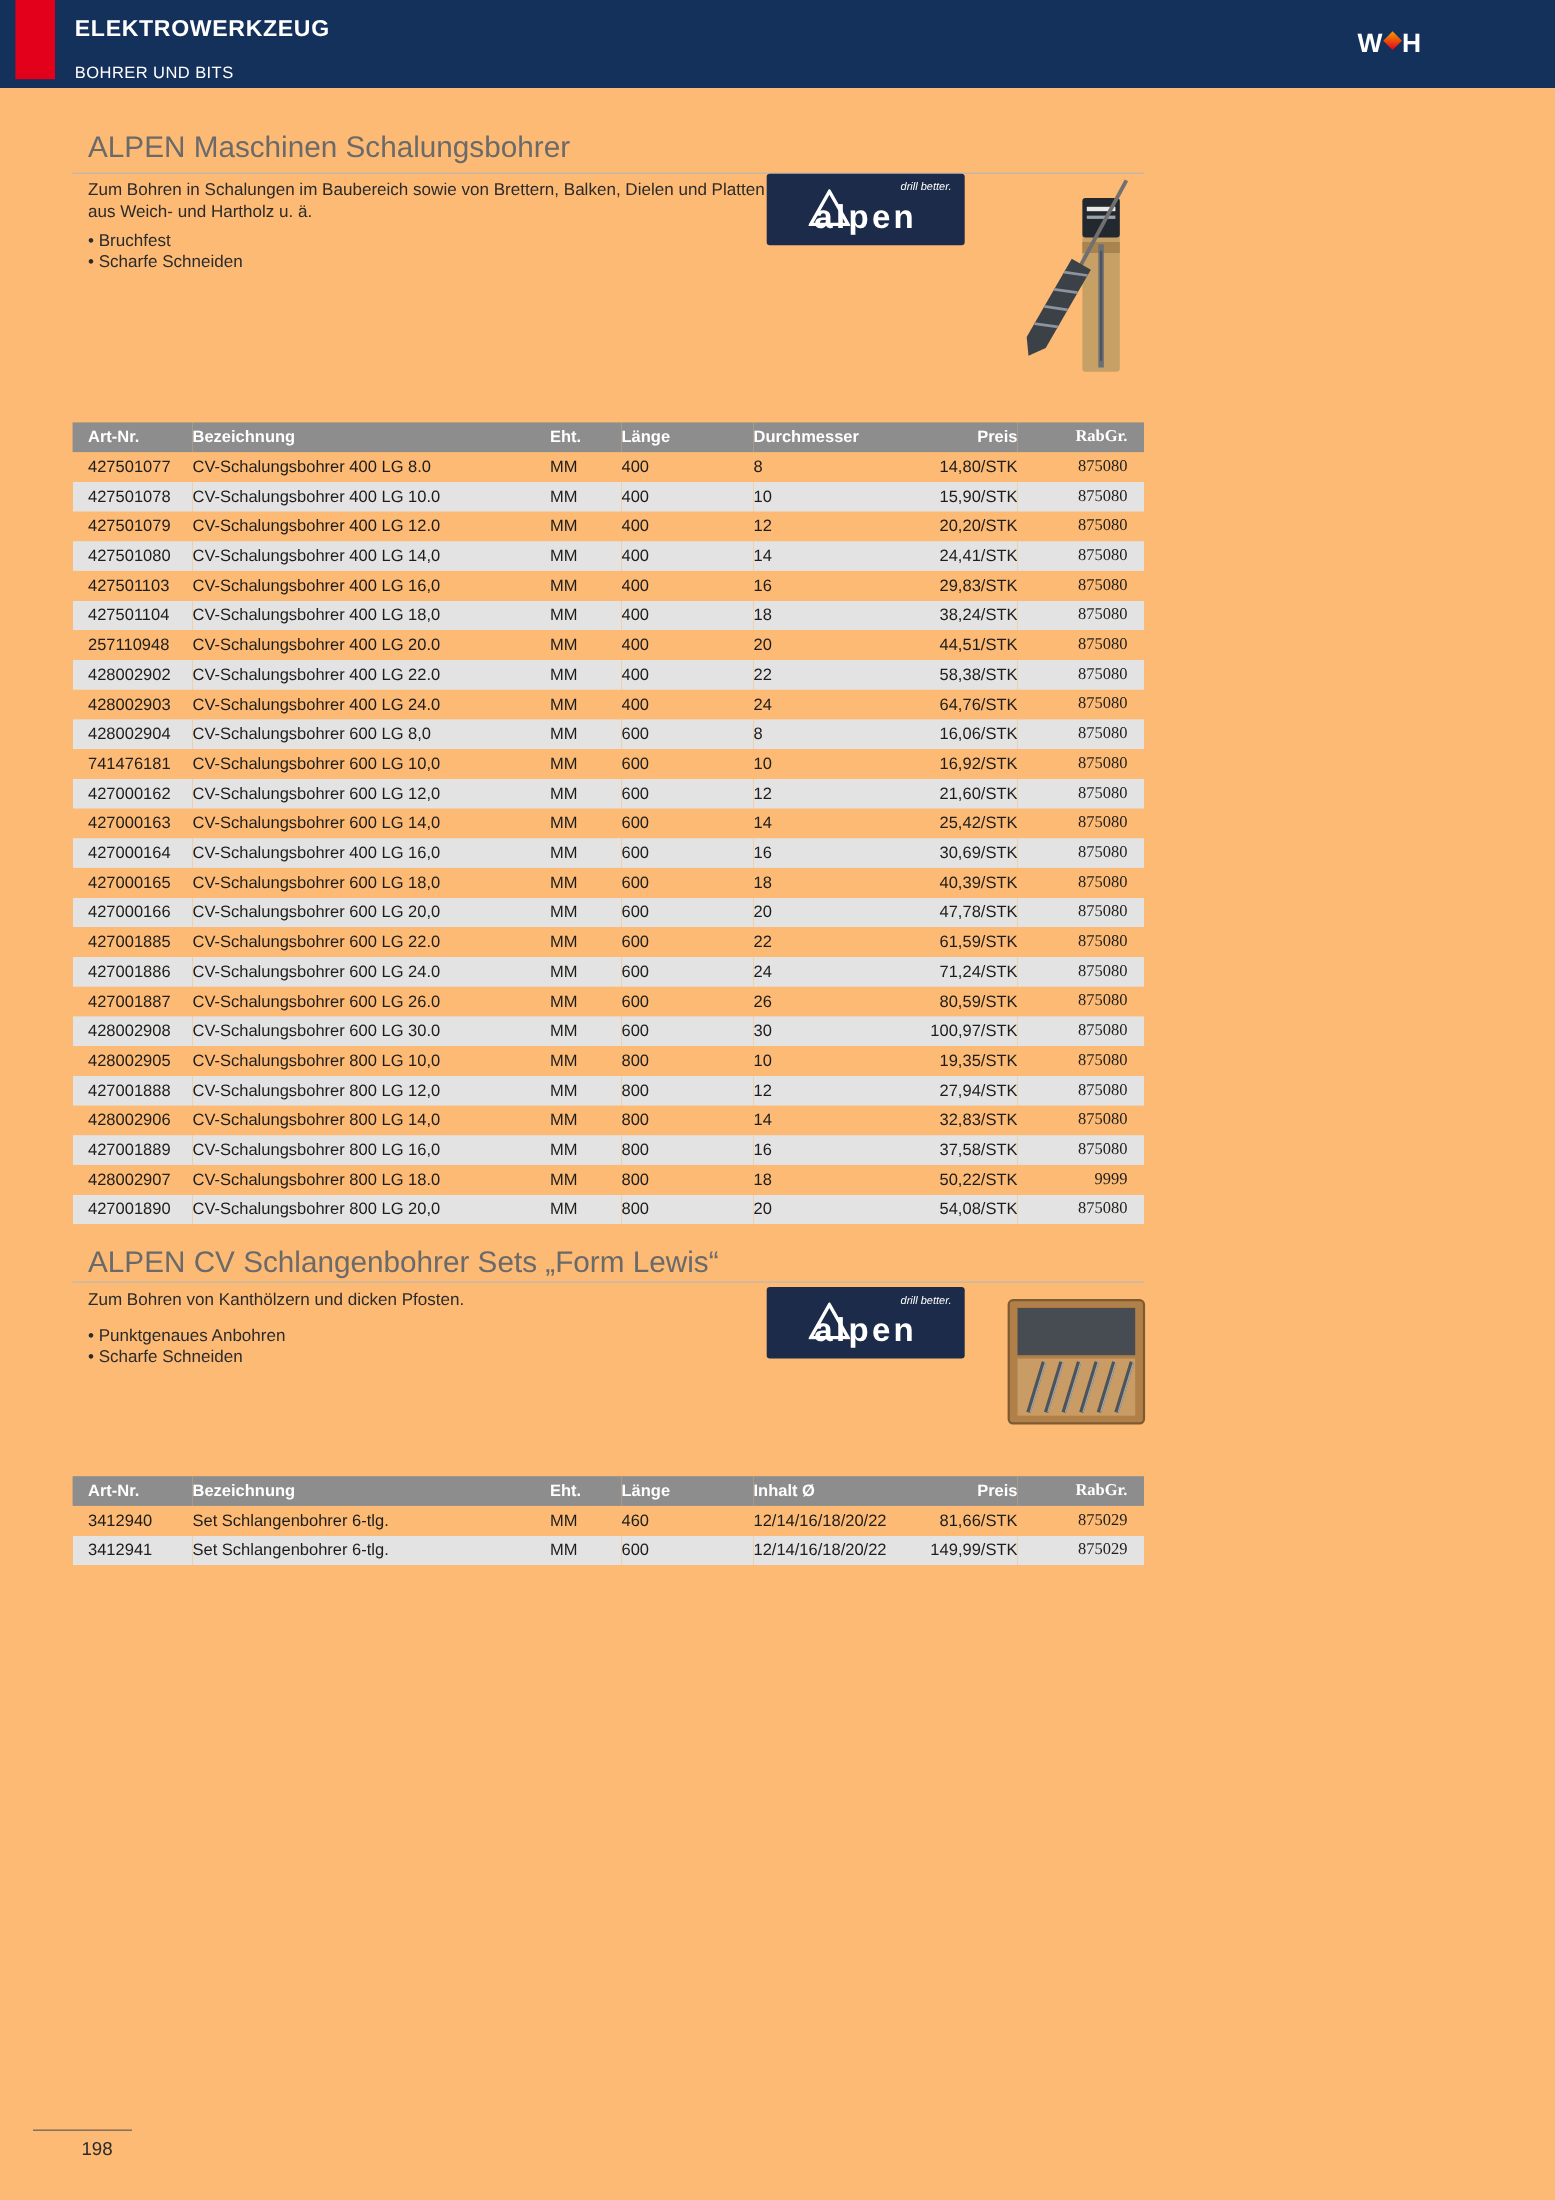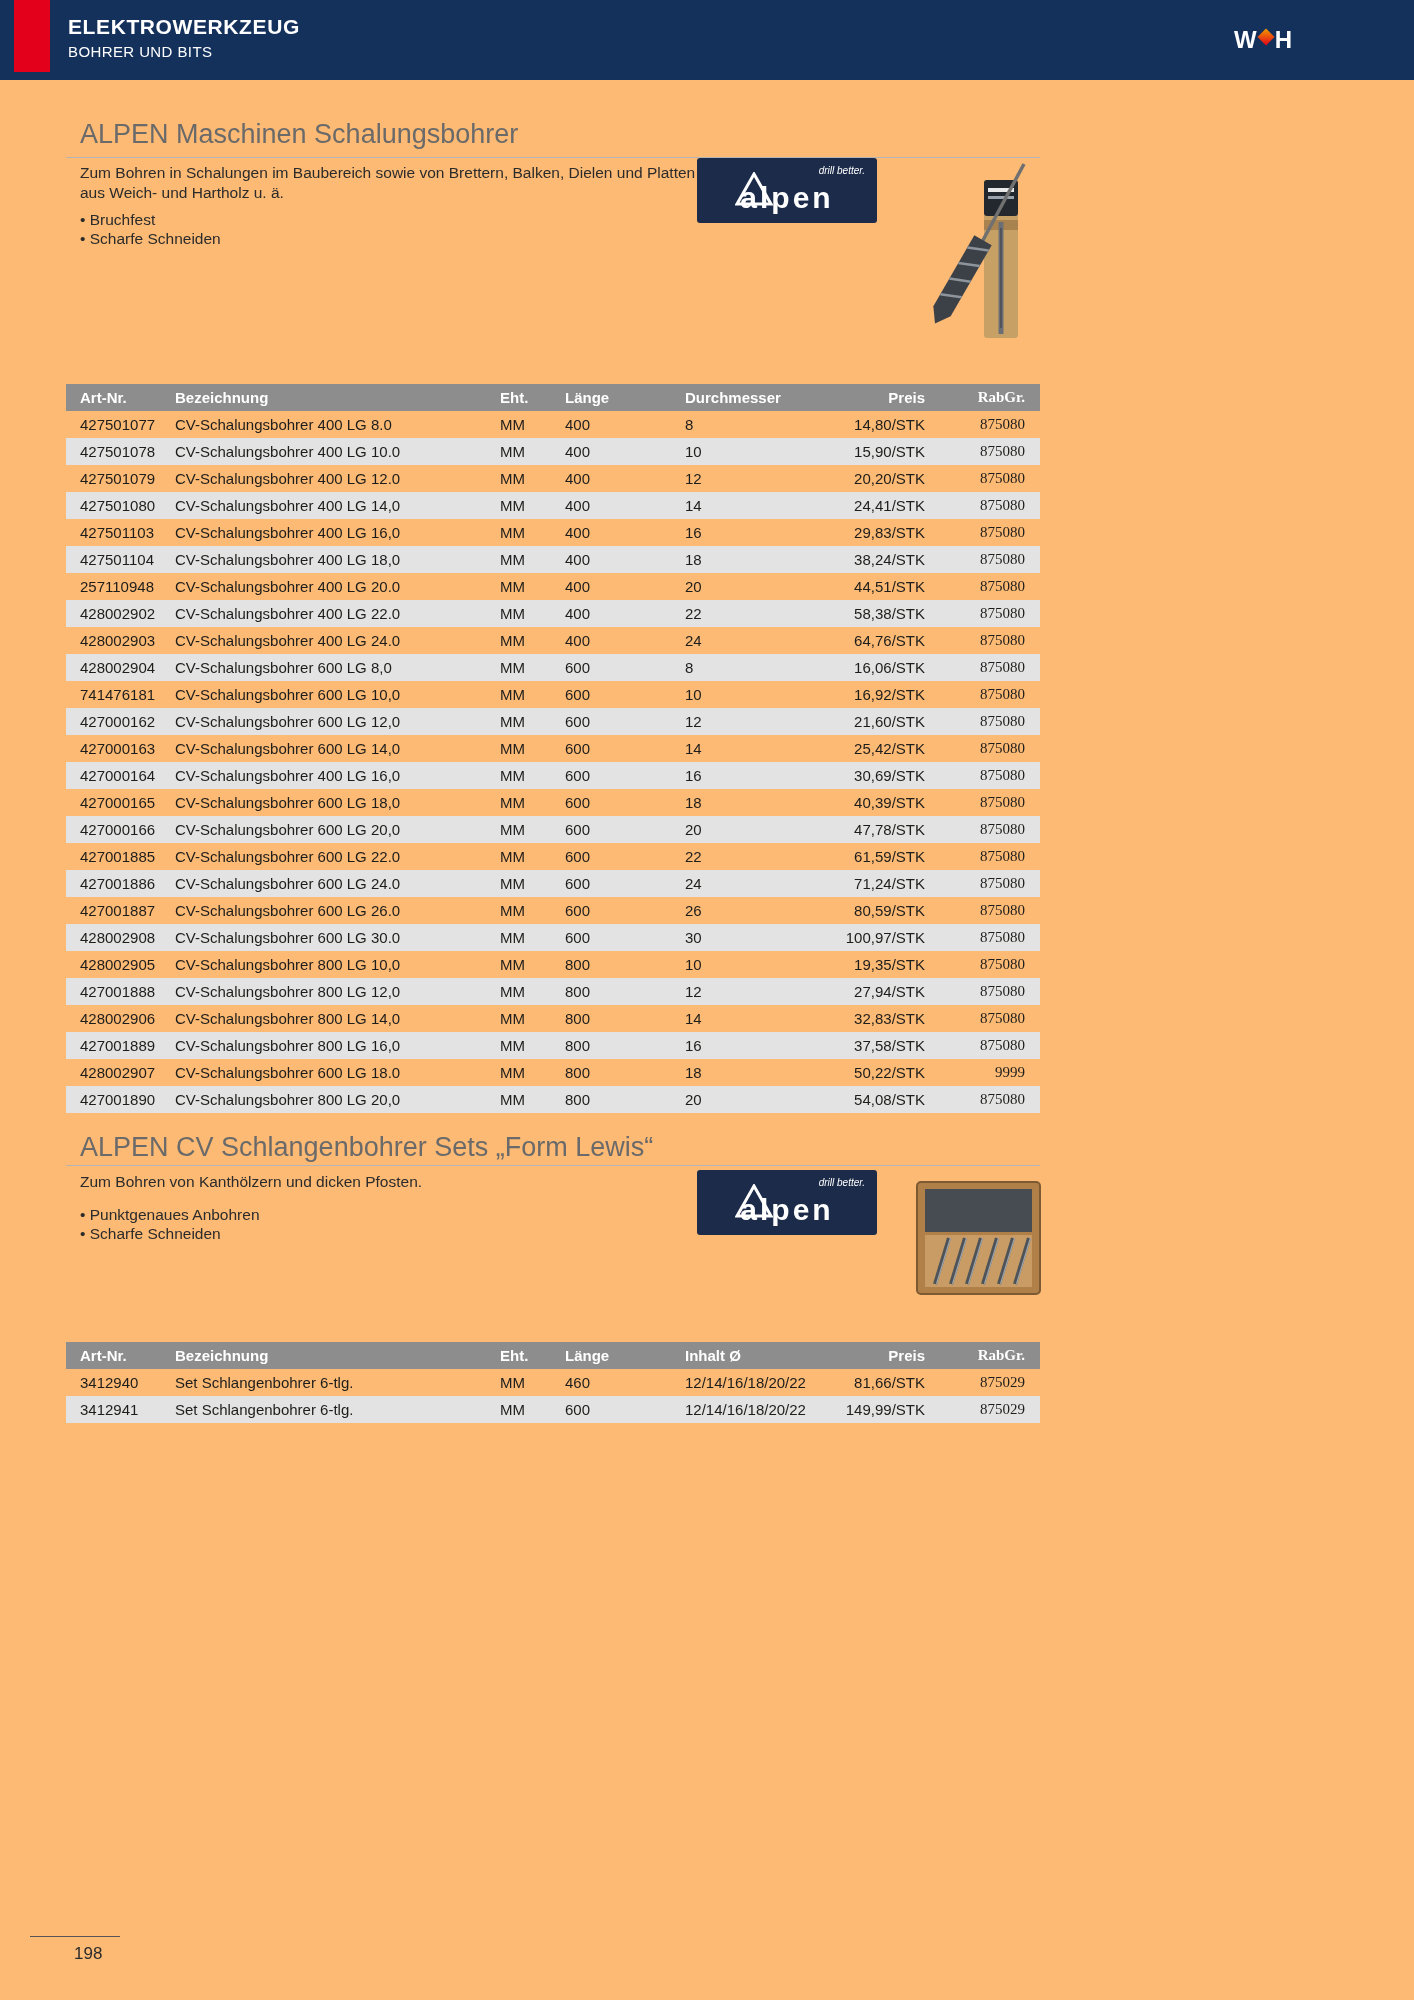--- a/index.html
+++ b/index.html
@@ -5,21 +5,21 @@
   * { margin:0; padding:0; box-sizing:border-box; }
   html,body { background:#ffffff; }
   body { font-family:"Liberation Sans", sans-serif; }
   .page { position:relative; width:1414px; height:2000px; background:#fdba74; overflow:hidden; }
 
   
   .topbar { position:absolute; left:0; top:0; width:1414px; height:80px; background:#14315c; }
   .red-stripe { position:absolute; left:14px; top:0; width:36px; height:72px; background:#e2001a; }
   .topbar-text { position:absolute; left:68px; top:15px; color:#fff; }
   .topbar-title { font-size:21px; font-weight:700; letter-spacing:0.6px; }
-  .topbar-subtitle { font-size:15px; font-weight:400; letter-spacing:0.4px; margin-top:4px; }
+  .topbar-subtitle { font-size:15px; font-weight:400; letter-spacing:0.4px; margin-top:19px; }
   .wh-logo { position:absolute; right:122px; top:26px; color:#fff; font-size:24px; font-weight:700; display:flex; align-items:center; }
   .wh-diamond { display:inline-block; width:12px; height:12px; margin:0 3px 6px 3px; background:linear-gradient(135deg,#f59c00 0%,#e2001a 100%); transform:rotate(45deg); }
 
   
   .section-title { position:absolute; left:80px; font-size:27px; line-height:32px; font-weight:400; color:#6a6a6a; }
   .section-rule { position:absolute; left:66px; width:974px; height:1px; background:#b5b5b5; }
   .section-desc { position:absolute; left:80px; width:640px; font-size:15.5px; line-height:20px; color:#2b2b2b; }
   .bullet-list { position:absolute; left:80px; list-style:none; }
   .bullet-item { font-size:15.5px; line-height:19px; color:#2b2b2b; }
   .bullet-item::before { content:"\2022\00a0"; }
@@ -347,21 +347,21 @@
             <td class="al-left">427001889</td>
             <td class="al-left">CV-Schalungsbohrer 800 LG 16,0</td>
             <td class="al-left">MM</td>
             <td class="al-left">800</td>
             <td class="al-left">16</td>
             <td class="al-right">37,58/STK</td>
             <td class="al-right">875080</td>
           </tr>
           <tr>
             <td class="al-left">428002907</td>
-            <td class="al-left">CV-Schalungsbohrer 600 LG 18.0</td>
+            <td class="al-left">CV-Schalungsbohrer 800 LG 18.0</td>
             <td class="al-left">MM</td>
             <td class="al-left">800</td>
             <td class="al-left">18</td>
             <td class="al-right">50,22/STK</td>
             <td class="al-right">9999</td>
           </tr>
           <tr>
             <td class="al-left">427001890</td>
             <td class="al-left">CV-Schalungsbohrer 800 LG 20,0</td>
             <td class="al-left">MM</td>

